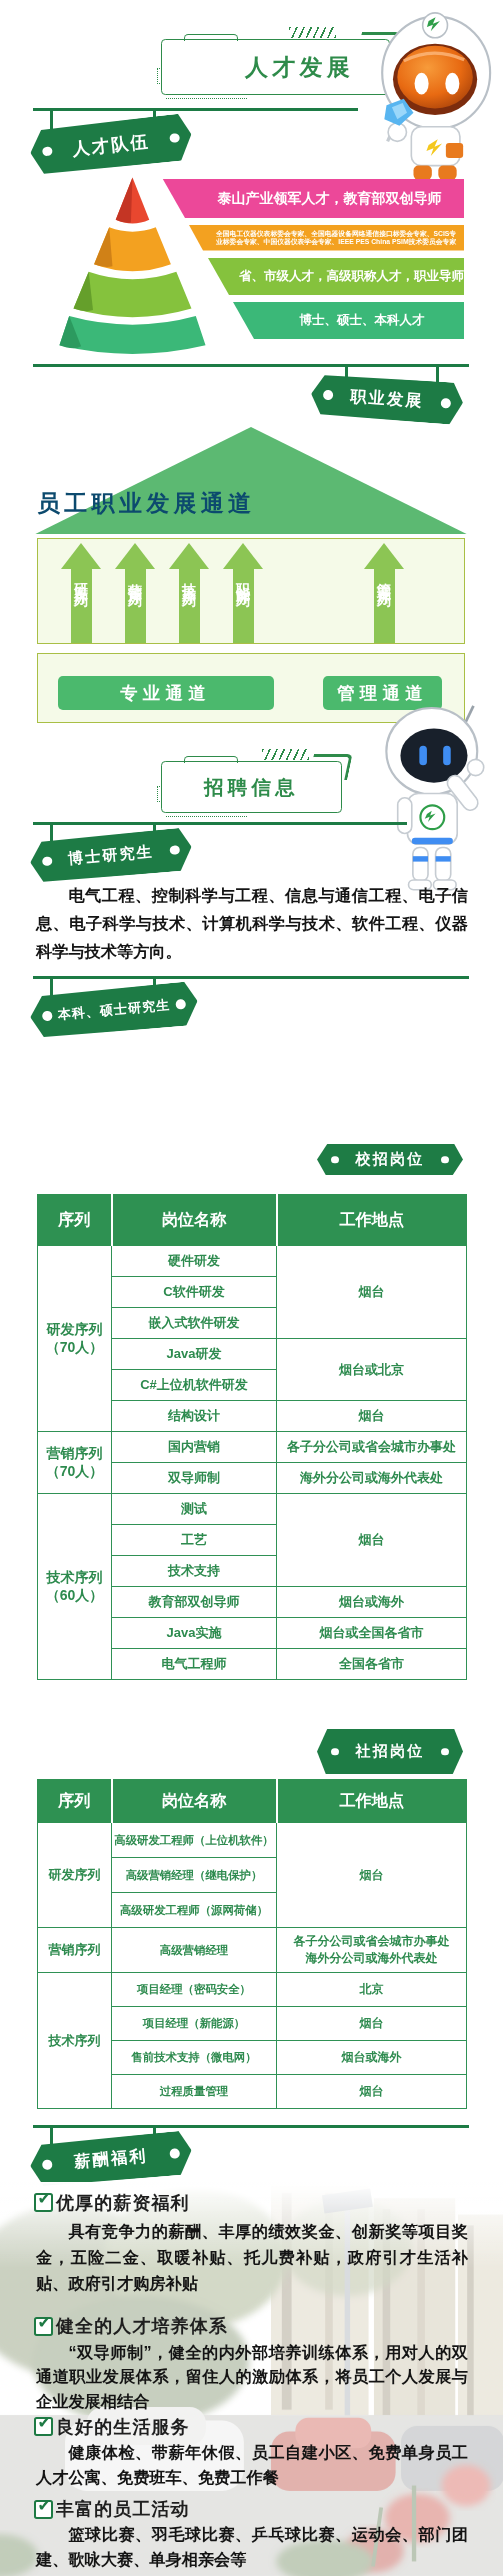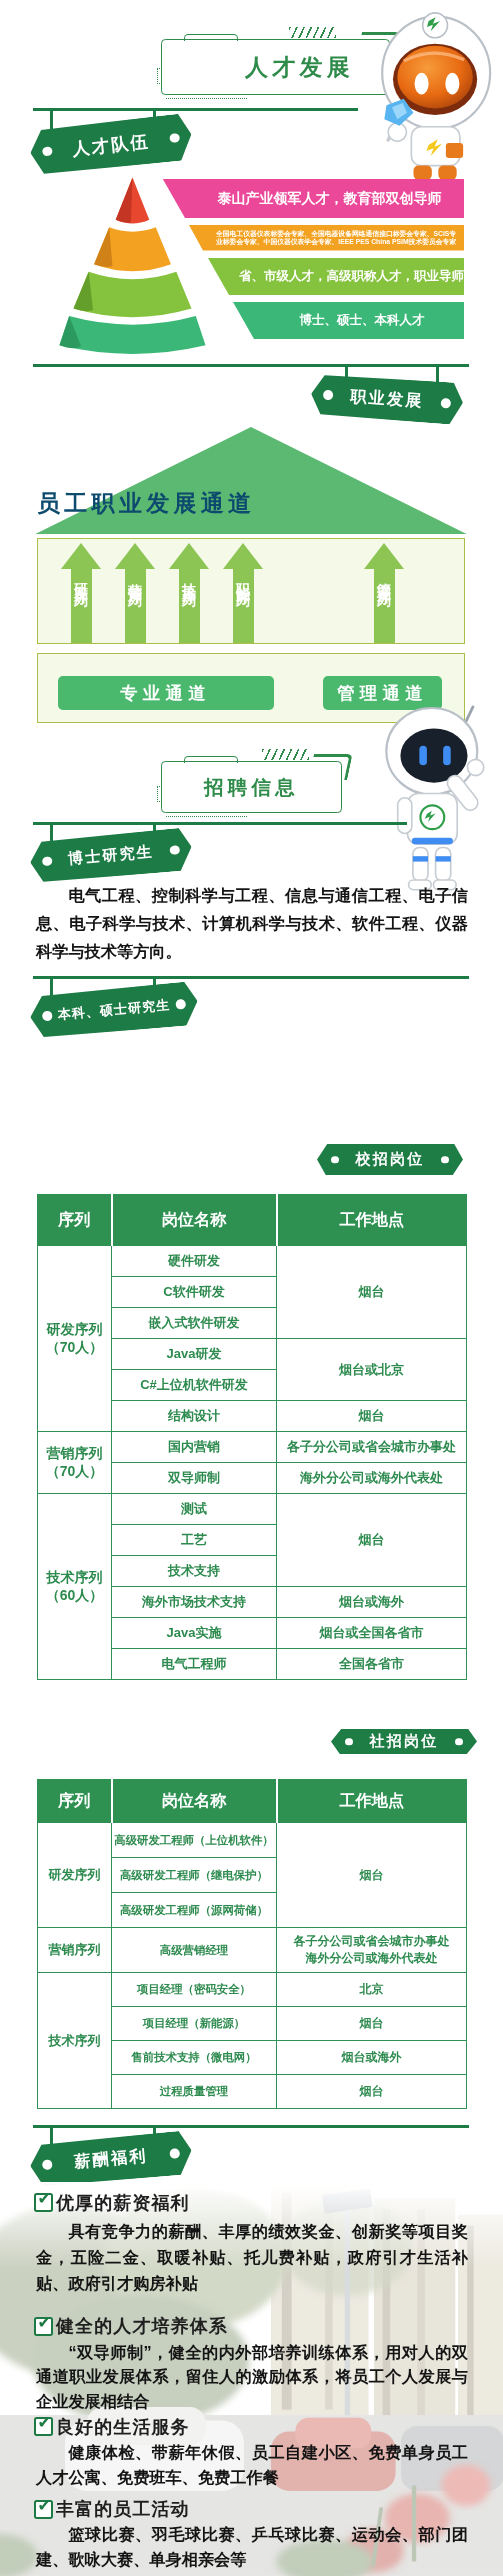--- a/index.html
+++ b/index.html
@@ -308,35 +308,35 @@
         <td>测试</td>
         <td rowspan="3">烟台</td>
       </tr>
       <tr>
           <td>工艺</td>
         </tr>
       <tr>
           <td>技术支持</td>
         </tr>
       <tr>
-        <td>海外市场技术支持</td>
+        <td>教育部双创导师</td>
         <td>烟台或海外</td>
       </tr>
       <tr>
         <td>Java实施</td>
         <td>烟台或全国各省市</td>
       </tr>
       <tr>
         <td>电气工程师</td>
         <td>全国各省市</td>
       </tr>
     </tbody>
   </table>
 
-  <div class="badge" style="left:331px;top:1729px;width:146px;height:25px;">
+  <div class="badge" style="left:317px;top:1729px;width:146px;height:45px;">
     <i class="dot dot-l"></i>
     <span>社招岗位</span>
     <i class="dot dot-r"></i>
   </div>
 
   <table class="jobs social" style="top:1779px;width:428px;">
     <colgroup>
         <col style="width:74px">
         <col style="width:165px">
         <col style="width:190px">
@@ -348,21 +348,21 @@
         <th>工作地点</th>
       </tr>
     </thead>
     <tbody>
       <tr style="height:35px;">
         <td rowspan="3" style="font-size:13px;">研发序列</td>
         <td>高级研发工程师（上位机软件）</td>
         <td rowspan="3" class="loc">烟台</td>
       </tr>
       <tr style="height:35px;">
-          <td>高级研发工程师（继电保护）</td>
+          <td>高级营销经理（继电保护）</td>
         </tr>
       <tr style="height:35px;">
           <td>高级研发工程师（源网荷储）</td>
         </tr>
       <tr style="height:45px;">
         <td style="font-size:13px;">营销序列</td>
         <td>高级营销经理</td>
         <td class="loc">
           <div>各子分公司或省会城市办事处</div>
           <div>海外分公司或海外代表处</div>

